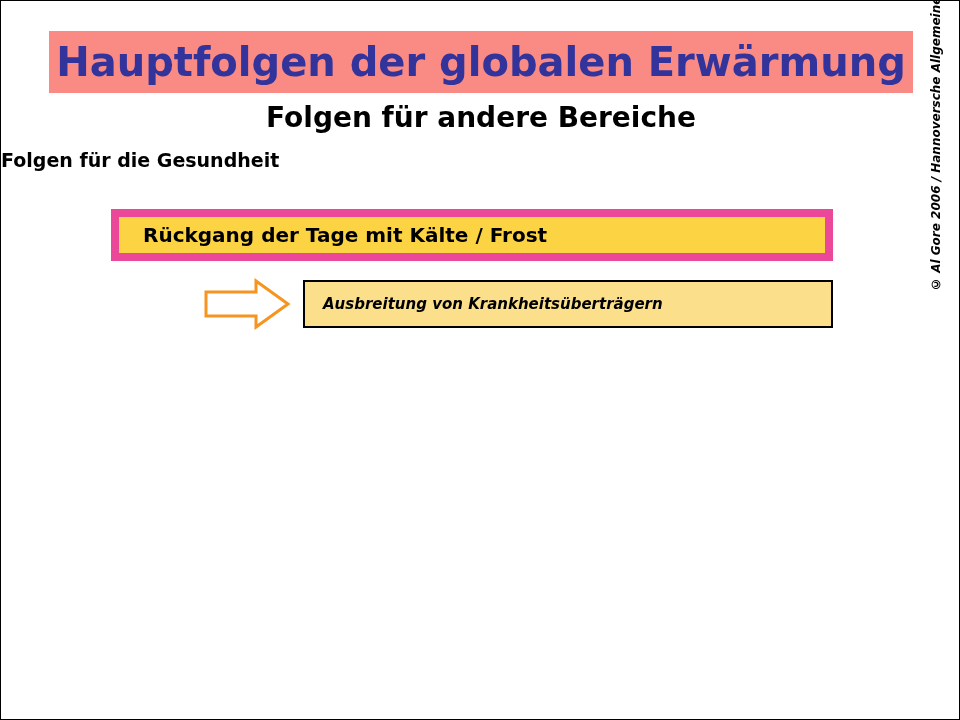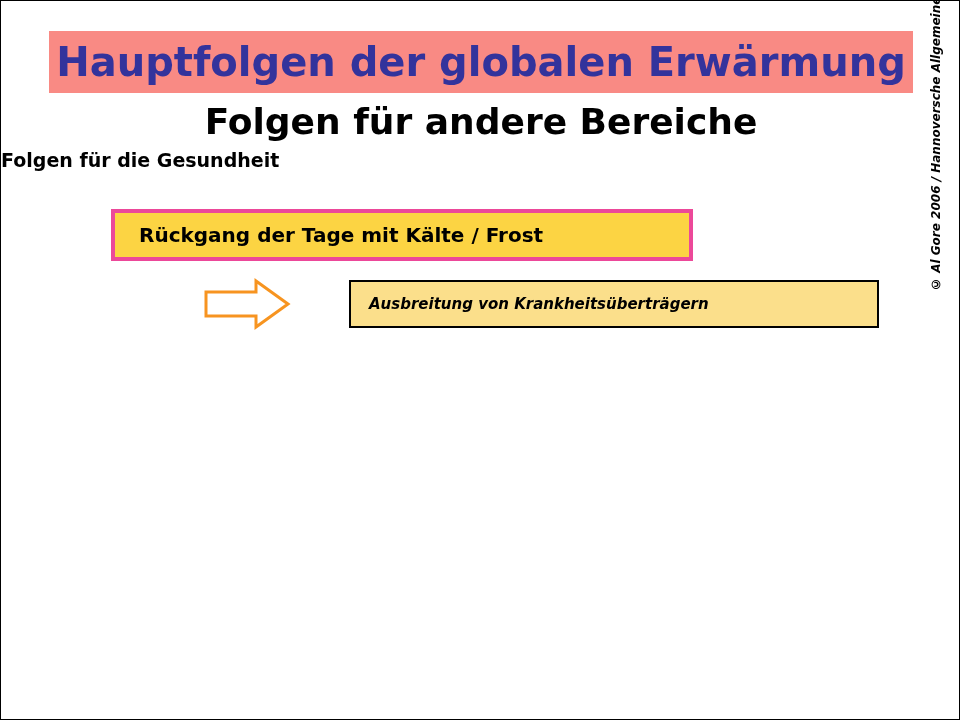--- a/index.html
+++ b/index.html
@@ -49,44 +49,44 @@
 
   
   .subtitle-1 {
     position: absolute;
     left: 0;
     top: 100px;
     width: 960px;
     text-align: center;
     font-family: "DejaVu Sans", sans-serif;
     font-weight: bold;
-    font-size: 36px;
+    font-size: 28px;
     color: #000000;
   }
   .subtitle-2 {
     position: absolute;
     left: 0;
     top: 148px;
     width: 960px;
     text-align: left;
     font-family: "DejaVu Sans", sans-serif;
     font-weight: bold;
     font-size: 19px;
     color: #000000;
   }
 
   
   .header-box {
     position: absolute;
     left: 110px;
     top: 208px;
-    width: 582px;
+    width: 722px;
     height: 52px;
     background: #fcd443;
-    border: 4px solid #ec4899;
+    border: 8px solid #ec4899;
     box-sizing: border-box;
     display: flex;
     align-items: center;
   }
   .header-box .header-text {
     font-family: "DejaVu Sans", sans-serif;
     font-weight: bold;
     font-size: 20px;
     color: #000000;
     padding-left: 24px;
@@ -118,21 +118,20 @@
     position: absolute;
     left: 102px;
     top: 0;
     width: 530px;
     height: 48px;
     background: #fbdf8b;
     border: 2px solid #000000;
     box-sizing: border-box;
     display: flex;
     align-items: center;
-    margin-left: 46px;
   }
   .item-box .item-text {
     font-family: "DejaVu Sans", sans-serif;
     font-style: italic;
     font-weight: bold;
     font-size: 15px;
     color: #000000;
     padding-left: 18px;
   }
   .copyright-holder {

